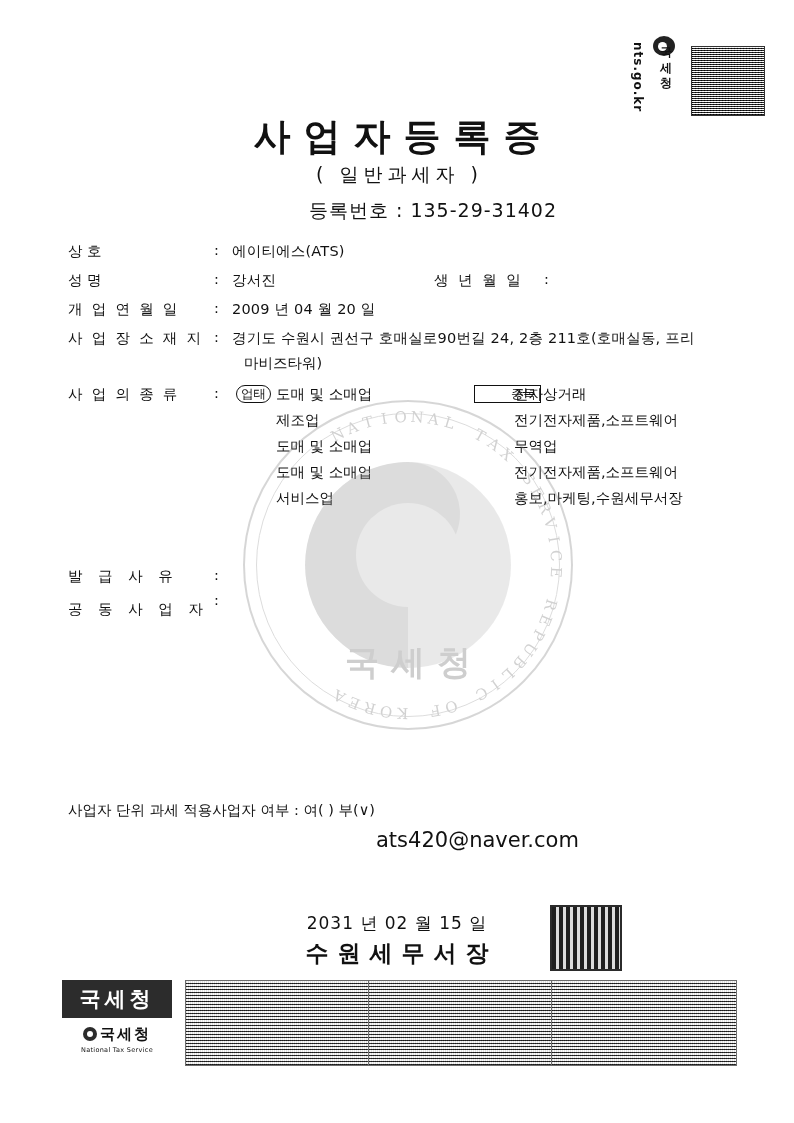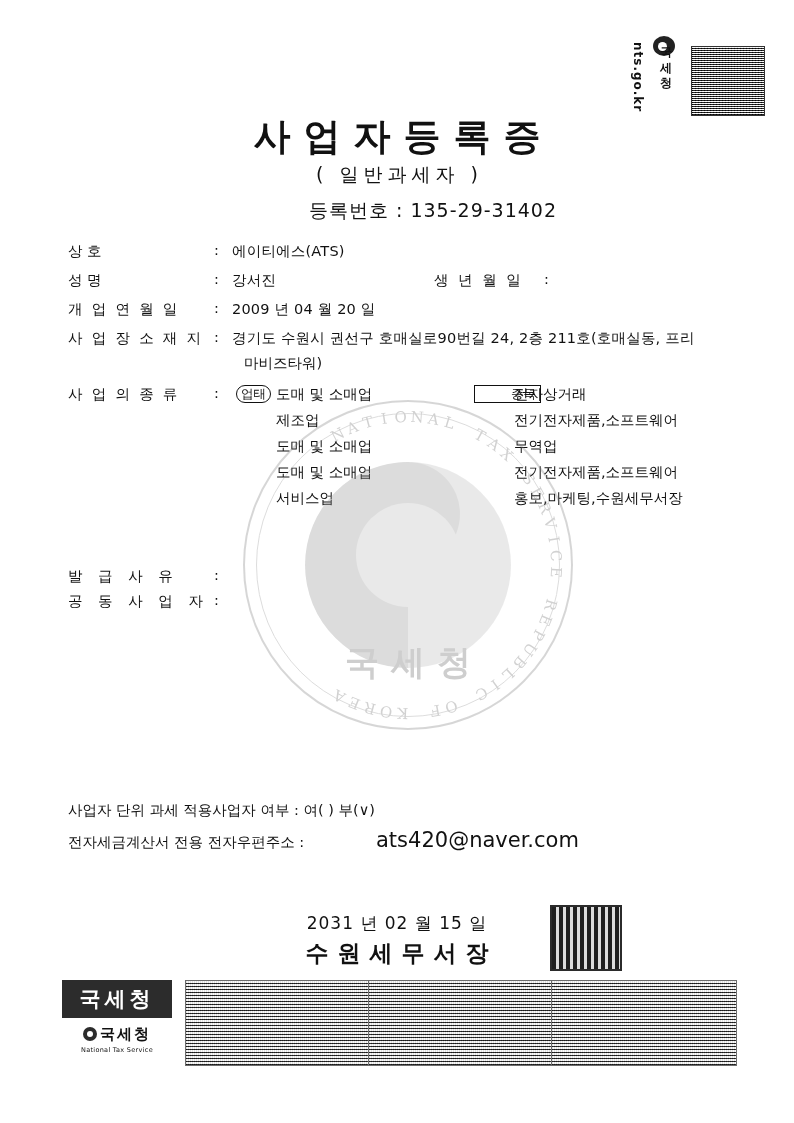--- a/index.html
+++ b/index.html
@@ -451,21 +451,21 @@
 
   <div class="biz-type" style="top:489px;">서비스업</div>
   <div class="biz-item" style="top:489px;">홍보,마케팅,수원세무서장</div>
 
   <div class="field" style="top:567px;left:0;width:794px;">
     <span class="label" style="letter-spacing:5.5px;">발 급 사 유</span>
     <span class="colon">:</span>
     <span class="value"></span>
   </div>
   <div class="field" style="top:592px;left:0;width:794px;">
-    <span class="label" style="letter-spacing:5.5px;">공 동 사 업 자</span>
+    <span class="label" style="letter-spacing:5.5px;margin-top:8px;">공 동 사 업 자</span>
     <span class="colon">:</span>
     <span class="value"></span>
   </div>
 
   <div class="watermark">
     <div class="wm-ring"></div>
     <div class="wm-ring2"></div>
     <div class="wm-taegeuk"></div>
     <div class="wm-dot"></div>
     <div class="wm-text-arc" id="arcwrap">
@@ -566,21 +566,20 @@
           <span style="transform: translate(-50%, -50%) rotate(201.622deg);">E</span>
         </div>
         <div class="arc-ch" style="transform: translate(-69.4818px, 130.676px);">
           <span style="transform: translate(-50%, -50%) rotate(208deg);">A</span>
         </div>
       </div>
     <div class="wm-center-text">국세청</div>
   </div>
 
   <div class="bottom-line" style="top:801px;">사업자 단위 과세 적용사업자 여부 :  여(   )  부(∨)</div>
-  <div class="bottom-line" style="top:833px;">전자세금계산서 전용 전자우편주소  :</div>
   <div class="email-val" style="top:828px;">ats420@naver.com</div>
 
   <div class="issue-date" style="top:912px;">2031 년 02 월 15 일</div>
   <div class="issuer" style="top:938px;">수원세무서장</div>
   <div class="seal"></div>
 
   <div class="footer">
     <div class="footer-logo">
       <div class="fl-top">국세청</div>
       <div class="fl-bot">

